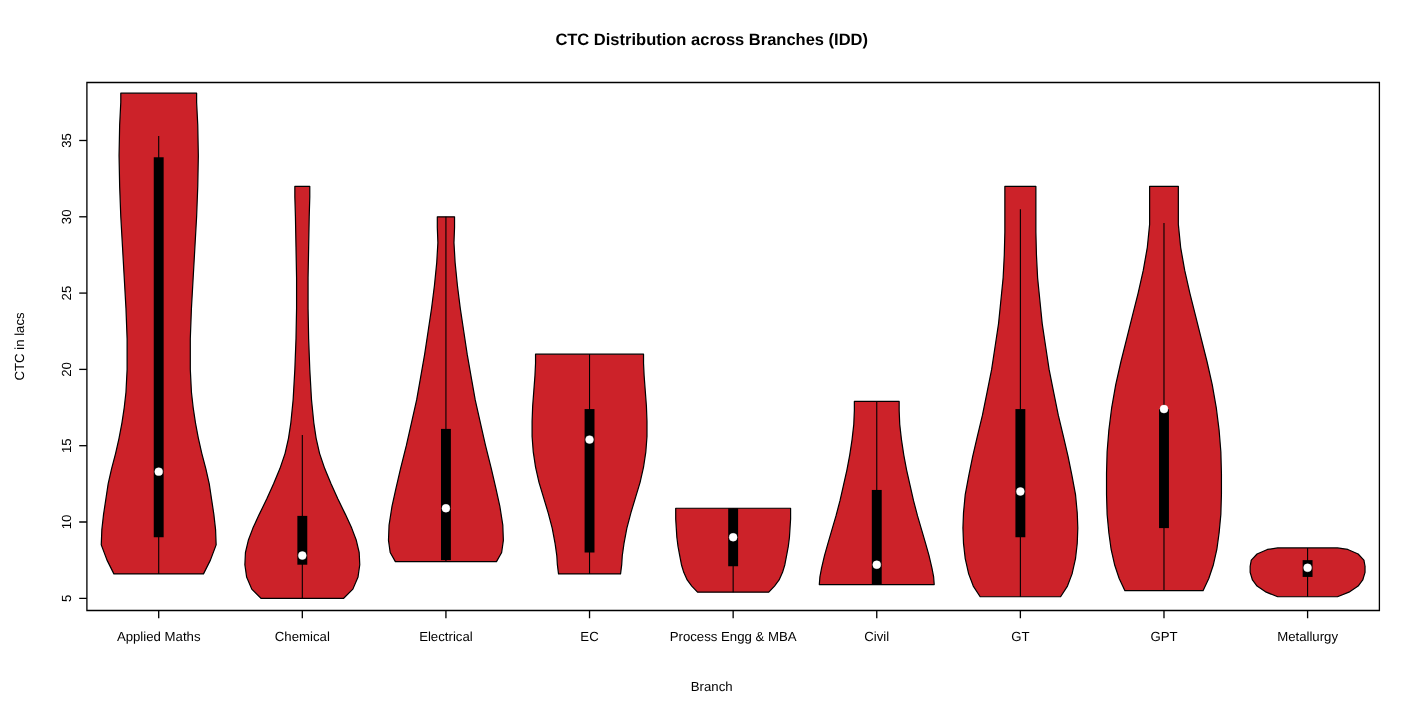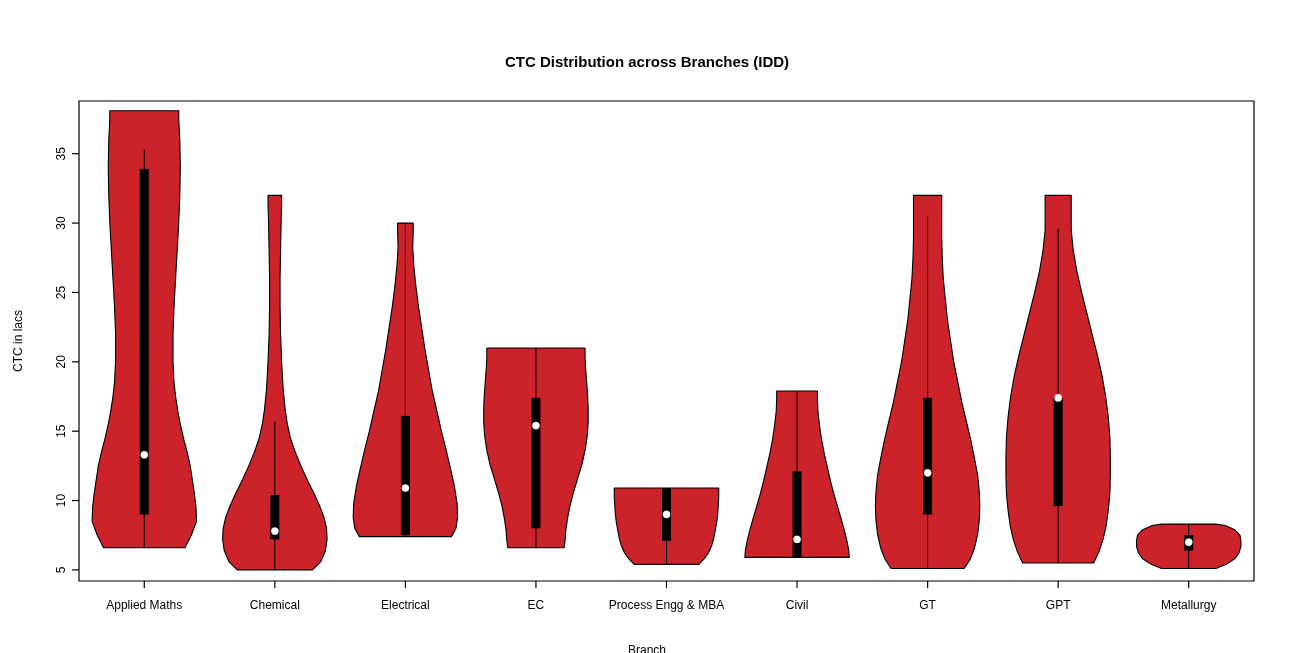--- a/index.html
+++ b/index.html
@@ -10,21 +10,20 @@
   body {
     width: 1294px;
     height: 653px;
     font-family: "Liberation Sans", sans-serif;
     overflow: hidden;
   }
   #chart-root {
     position: relative;
     width: 1294px;
     height: 511px;
-    margin-top: 26px;
   }
   svg#plot {
     display: block;
     width: 1294px;
     height: 653px;
   }
   .plot-title {
     font-family: "Liberation Sans", sans-serif;
     font-size: 15px;
     font-weight: bold;

